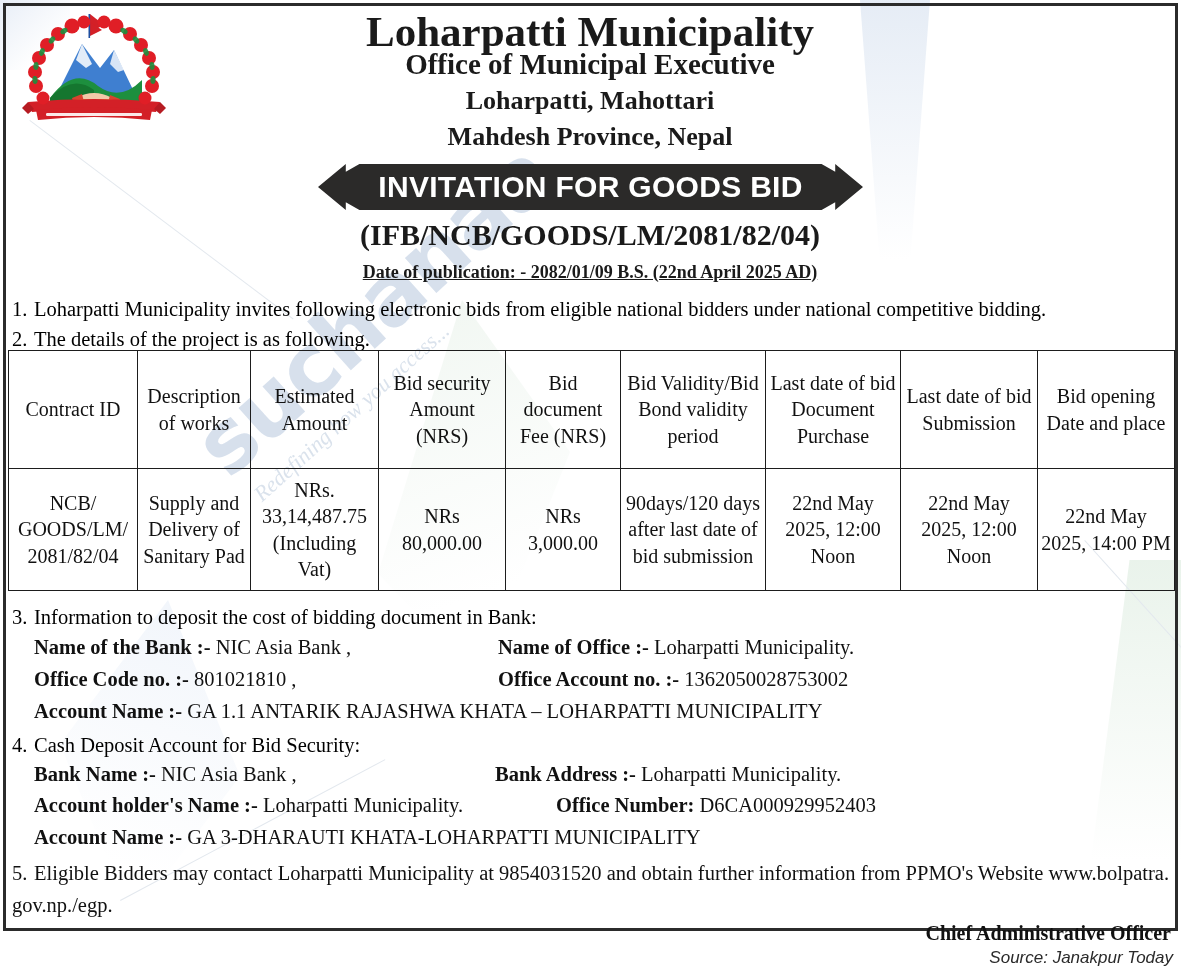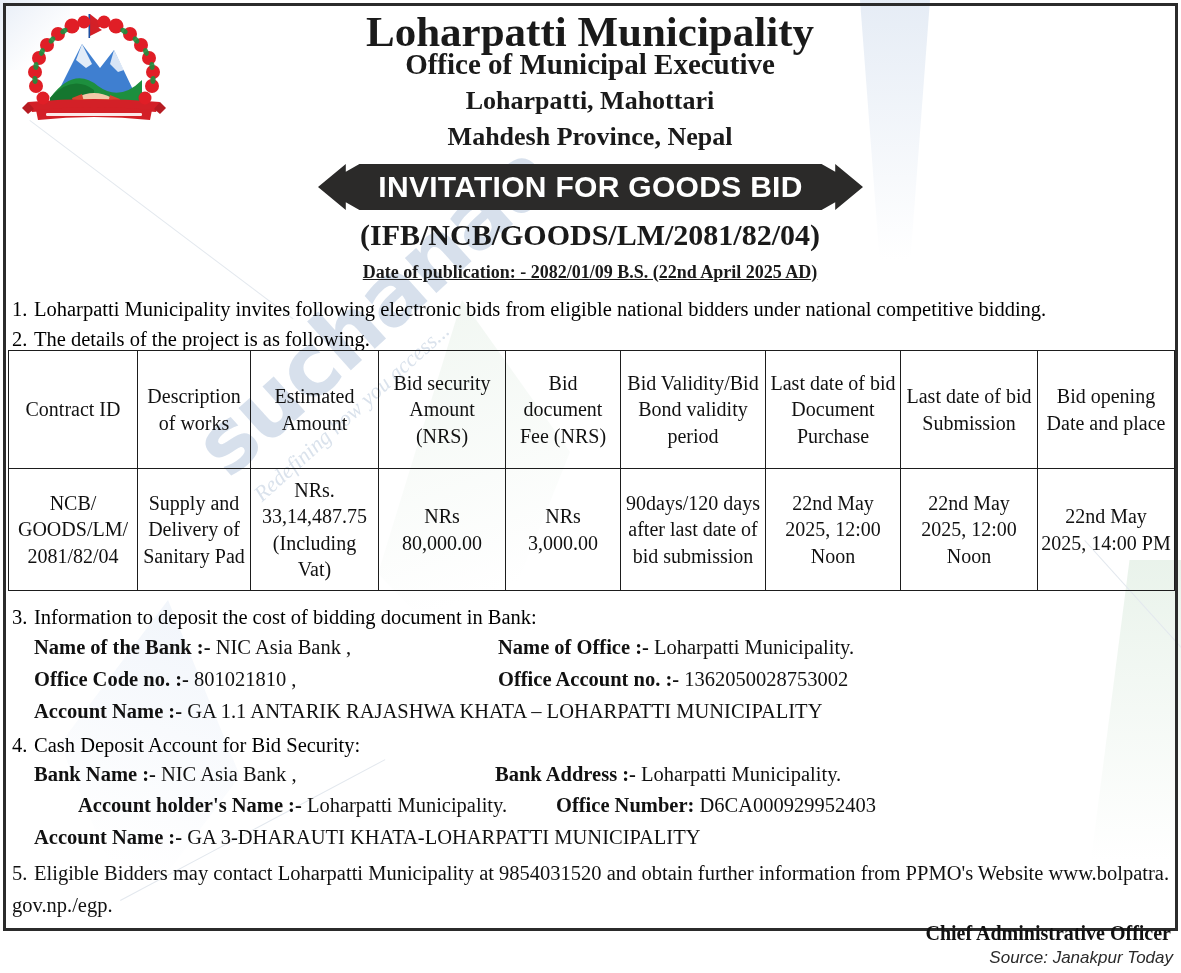--- a/index.html
+++ b/index.html
@@ -304,21 +304,21 @@
 
   <div class="bankrow" style="left:34px; top:763px;">
     <b>Bank Name :-</b>
     <span>NIC Asia Bank ,</span>
   </div>
   <div class="bankrow" style="left:495px; top:763px;">
     <b>Bank Address :-</b>
     <span>Loharpatti Municipality.</span>
   </div>
 
-  <div class="bankrow" style="left:34px; top:794px;margin-left:44px;">
+  <div class="bankrow" style="left:34px; top:794px;">
     <b>Account holder's Name :-</b>
     <span>Loharpatti Municipality.</span>
   </div>
   <div class="bankrow" style="left:556px; top:794px;">
     <b>Office Number:</b>
     <span>D6CA000929952403</span>
   </div>
 
   <div class="bankrow" style="left:34px; top:826px;">
     <b>Account Name :-</b>

